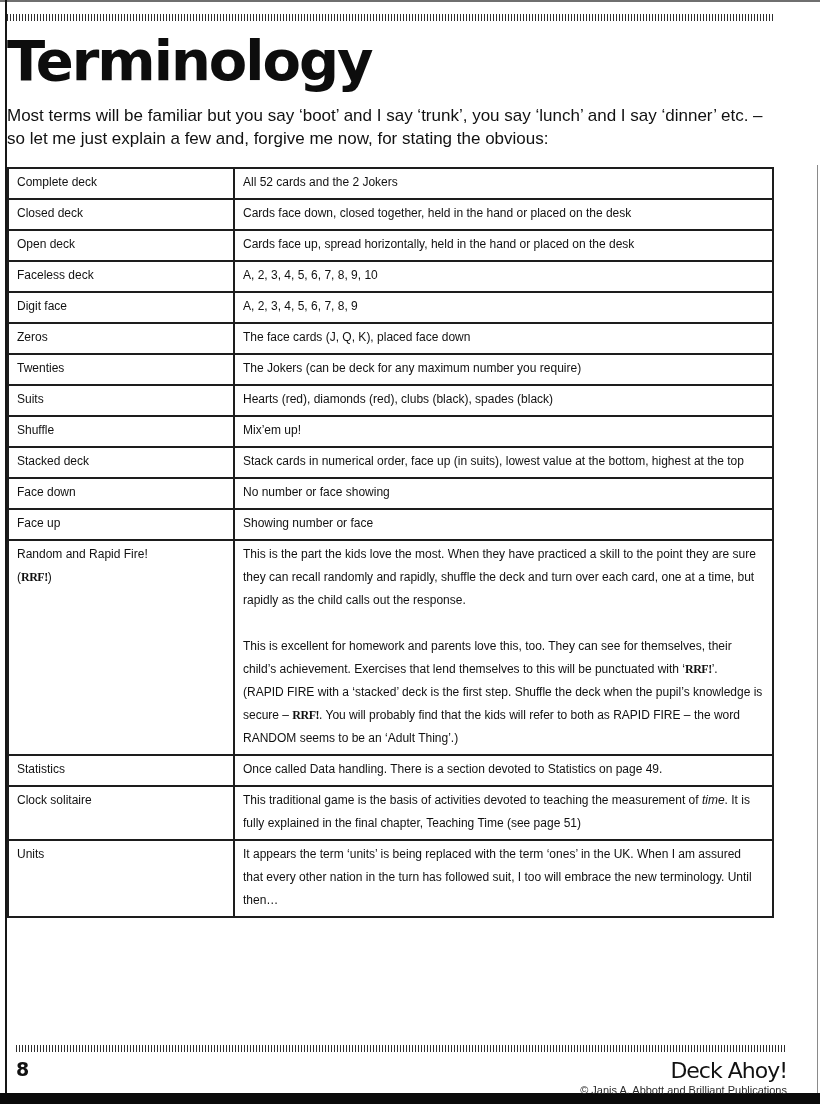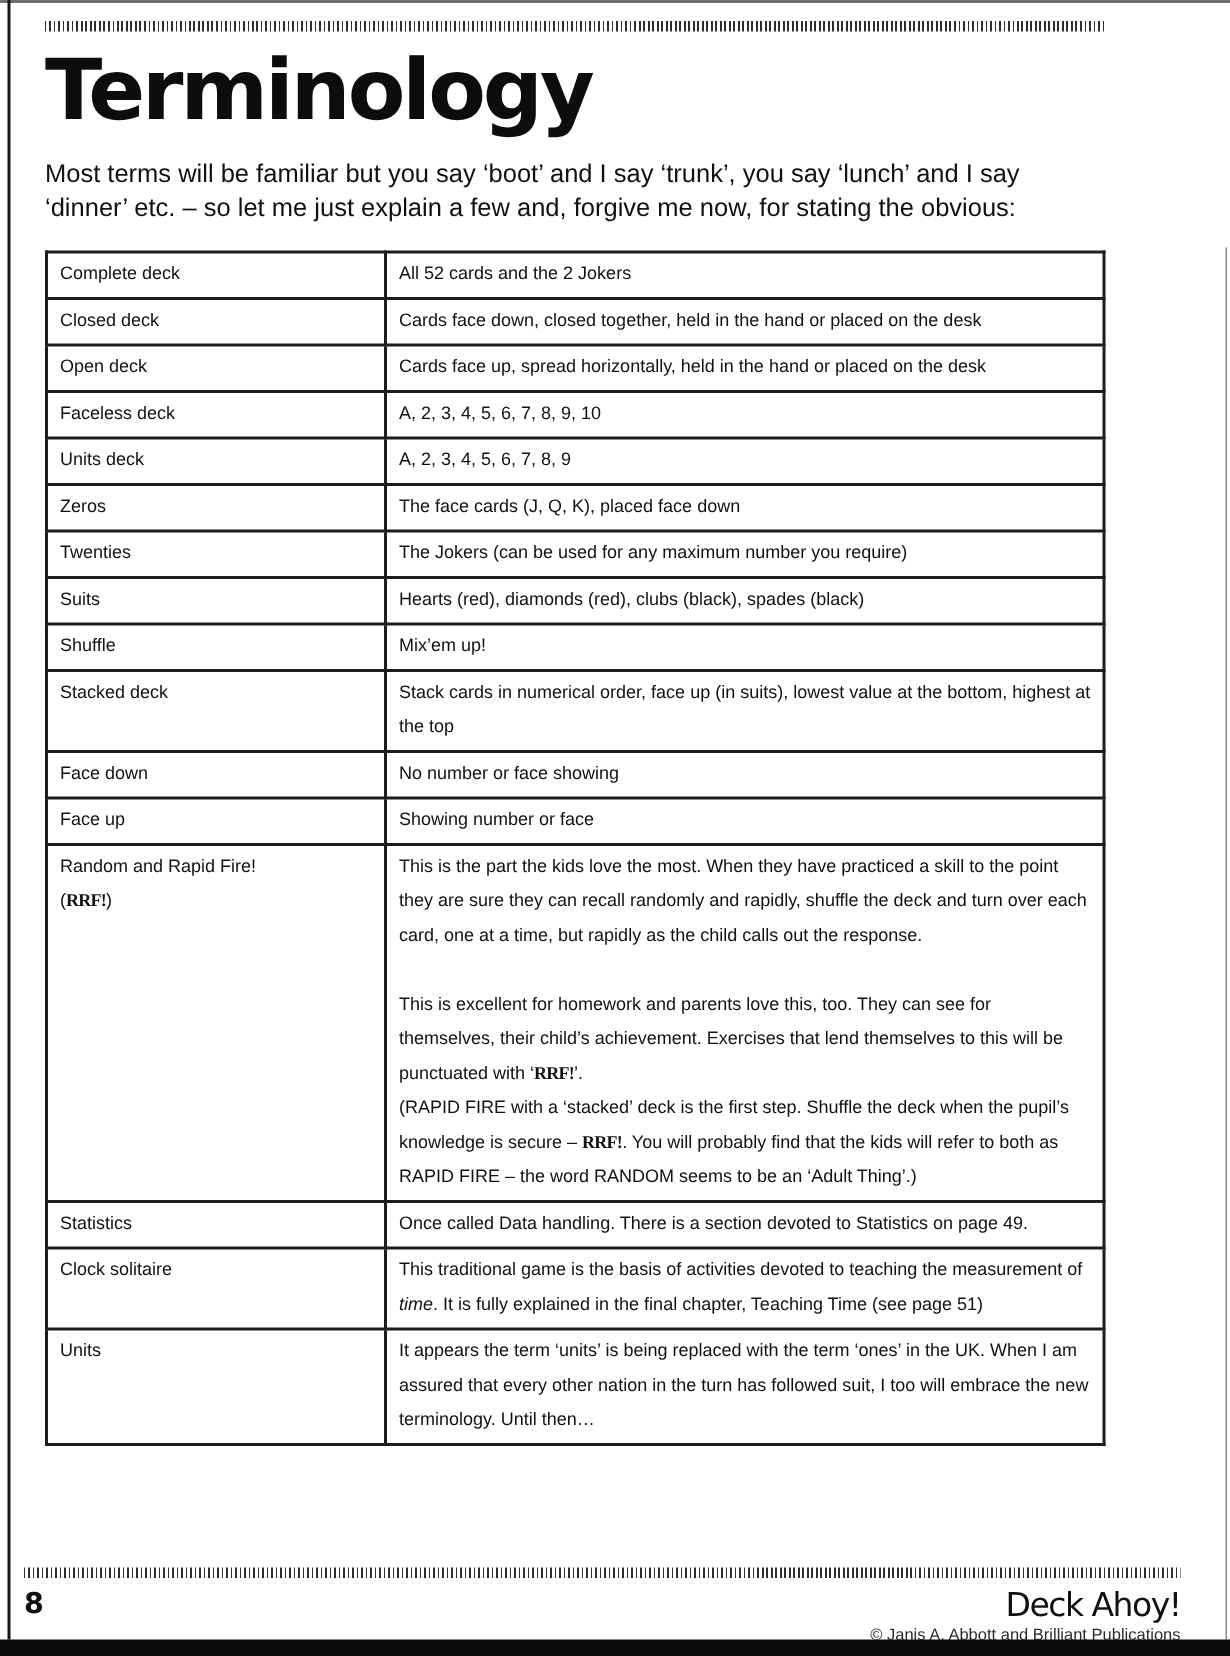--- a/index.html
+++ b/index.html
@@ -11,21 +11,21 @@
     overflow: hidden;
     font-family: "Liberation Sans", sans-serif;
     color: #111111;
   }
   
   .scan-edge-top    { position:absolute; top:0; left:0; width:100%; height:2px; background:#6f6f6f; }
   .scan-edge-left   { position:absolute; top:0; left:5px; width:2px; height:1093px; background:#161616; }
   .scan-edge-right  { position:absolute; top:165px; right:2px; width:1px; height:928px; background:#8a8a8a; }
   .scan-bar-bottom  { position:absolute; bottom:0; left:0; width:100%; height:11px; background:#0a0a0a; }
 
-  .content { position:absolute; left:30px; top:14px; width:707px; }
+  .content { position:absolute; left:7px; top:14px; width:767px; }
 
   .stripe {
     height: 7px;
     background: repeating-linear-gradient(90deg, #2e2e2e 0 1px, #ffffff 1px 3px);
   }
 
   .page-title {
     font-family: "DejaVu Sans", sans-serif;
     font-weight: bold;
     font-size: 56px;
@@ -124,35 +124,35 @@
             <p><span>Cards face up, spread horizontally, held in the hand or placed on the desk</span></p>
           </td>
         </tr>
         <tr>
           <td class="term-cell"><span>Faceless deck</span></td>
           <td class="def-cell">
             <p><span>A, 2, 3, 4, 5, 6, 7, 8, 9, 10</span></p>
           </td>
         </tr>
         <tr>
-          <td class="term-cell"><span>Units deck</span></td>
+          <td class="term-cell"><span>Digit face</span></td>
           <td class="def-cell">
             <p><span>A, 2, 3, 4, 5, 6, 7, 8, 9</span></p>
           </td>
         </tr>
         <tr>
           <td class="term-cell"><span>Zeros</span></td>
           <td class="def-cell">
             <p><span>The face cards (J, Q, K), placed face down</span></p>
           </td>
         </tr>
         <tr>
           <td class="term-cell"><span>Twenties</span></td>
           <td class="def-cell">
-            <p><span>The Jokers (can be used for any maximum number you require)</span></p>
+            <p><span>The Jokers (can be deck for any maximum number you require)</span></p>
           </td>
         </tr>
         <tr>
           <td class="term-cell"><span>Suits</span></td>
           <td class="def-cell">
             <p><span>Hearts (red), diamonds (red), clubs (black), spades (black)</span></p>
           </td>
         </tr>
         <tr>
           <td class="term-cell"><span>Shuffle</span></td>

